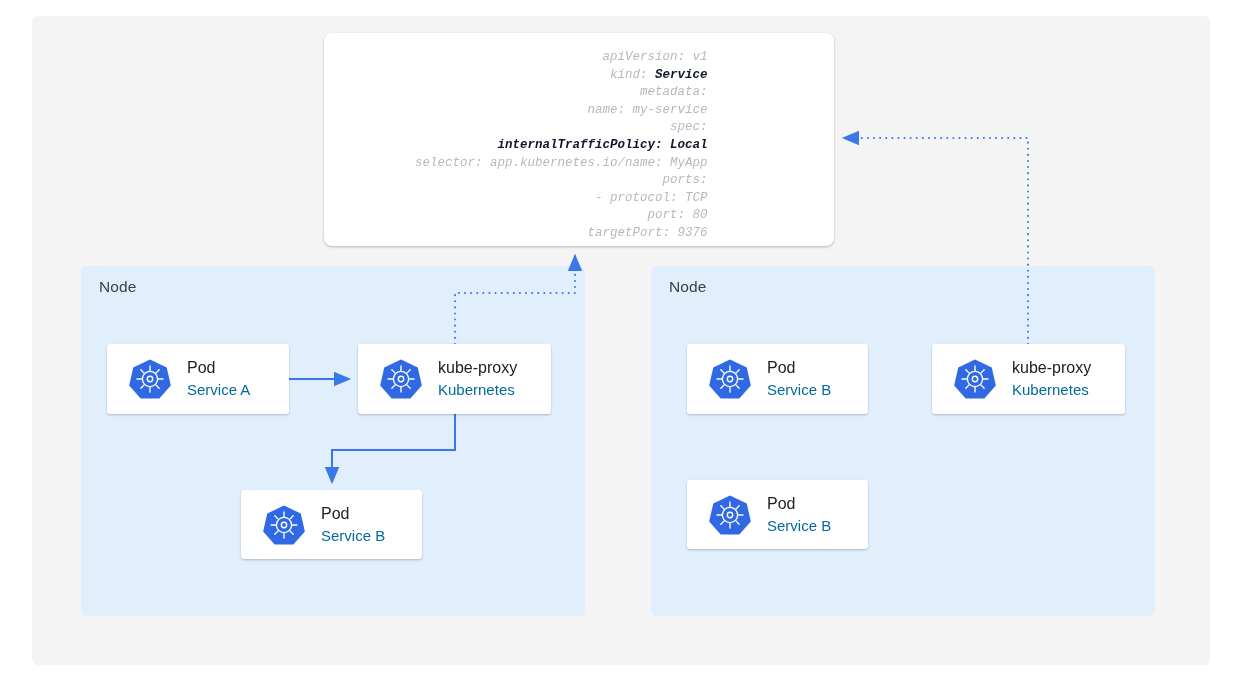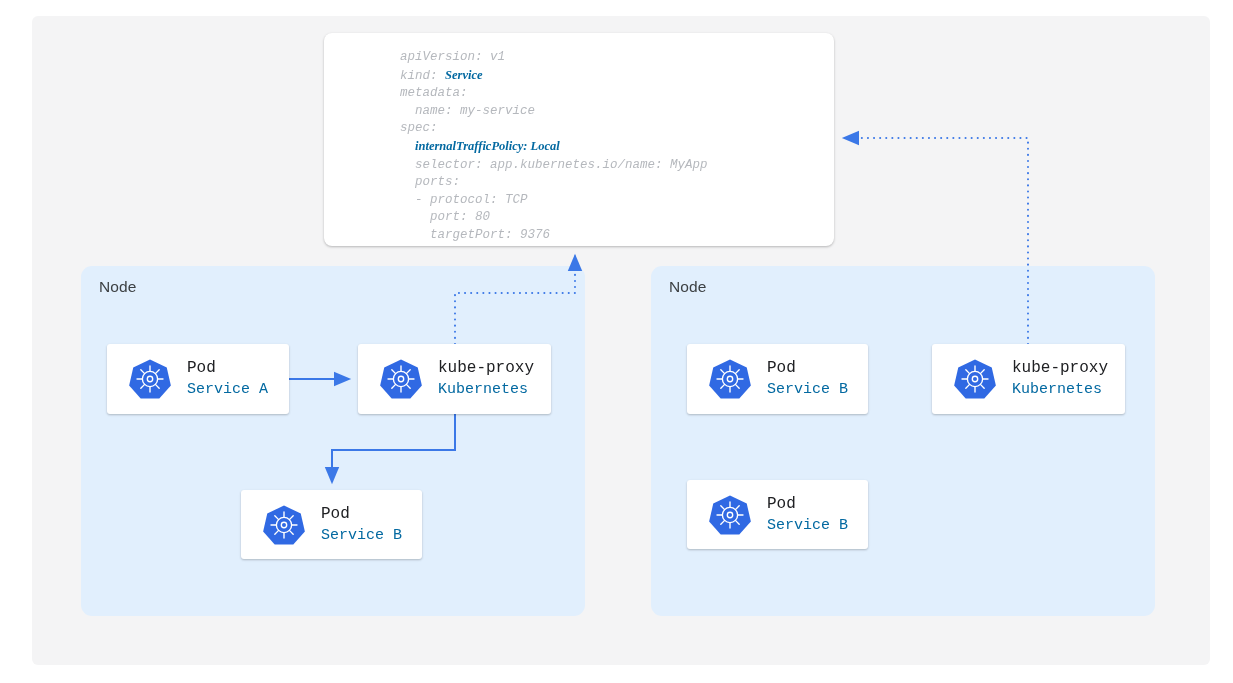--- a/index.html
+++ b/index.html
@@ -37,61 +37,61 @@
   .yaml-card {
     position: absolute;
     left: 324px;
     top: 33px;
     width: 510px;
     height: 213px;
     background: #ffffff;
     border-radius: 8px;
     box-shadow: 0 1px 3px rgba(0,0,0,0.16), 0 1px 2px rgba(0,0,0,0.10);
     overflow: hidden;
+    text-align: right;
   }
   .yaml-body {
     position: absolute;
     left: 76px;
     top: 16px;
     font-family: "Liberation Mono", "DejaVu Sans Mono", monospace;
     font-style: italic;
     font-size: 12.5px;
     line-height: 17.6px;
     color: #b5b8bd;
     white-space: pre;
   }
   .yaml-line { white-space: pre; }
-  .yaml-line b { font-weight: bold; color: #0369a1; font-style: italic; font-family: Liberation Serif, serif; }
+  .yaml-line b { font-weight: bold; color: #0f172a; font-style: italic; }
 
   
   .node {
     position: absolute;
     background: #e1effd;
-    border-radius: 11px;
+    border-radius: 5px;
   }
   .node-left  { left: 81px;  top: 266px; width: 504px; height: 350px; }
   .node-right { left: 651px; top: 266px; width: 504px; height: 350px; }
   .node-label {
     position: absolute;
     left: 18px;
     top: 12px;
     font-size: 15.5px;
     color: #3c4043;
     letter-spacing: 0.1px;
   }
 
   
   .rcard {
     position: absolute;
     background: #ffffff;
     border-radius: 3px;
     box-shadow: 0 1px 2px rgba(0,0,0,0.14), 0 1px 3px rgba(0,0,0,0.10);
     display: flex;
     align-items: center;
-    font-family: Liberation Mono, monospace;
   }
   .rcard .k8s-logo {
     position: absolute;
     left: 22px;
     top: 50%;
     transform: translateY(-50%);
     width: 42px;
     height: 42px;
   }
   .rcard .rtext {

